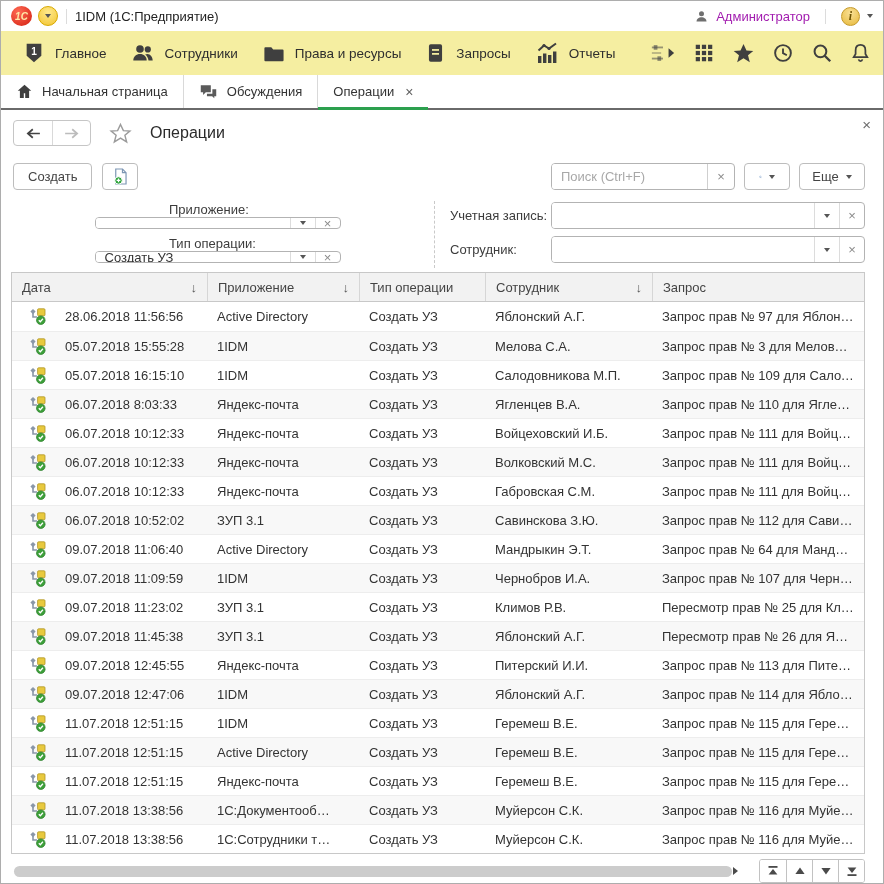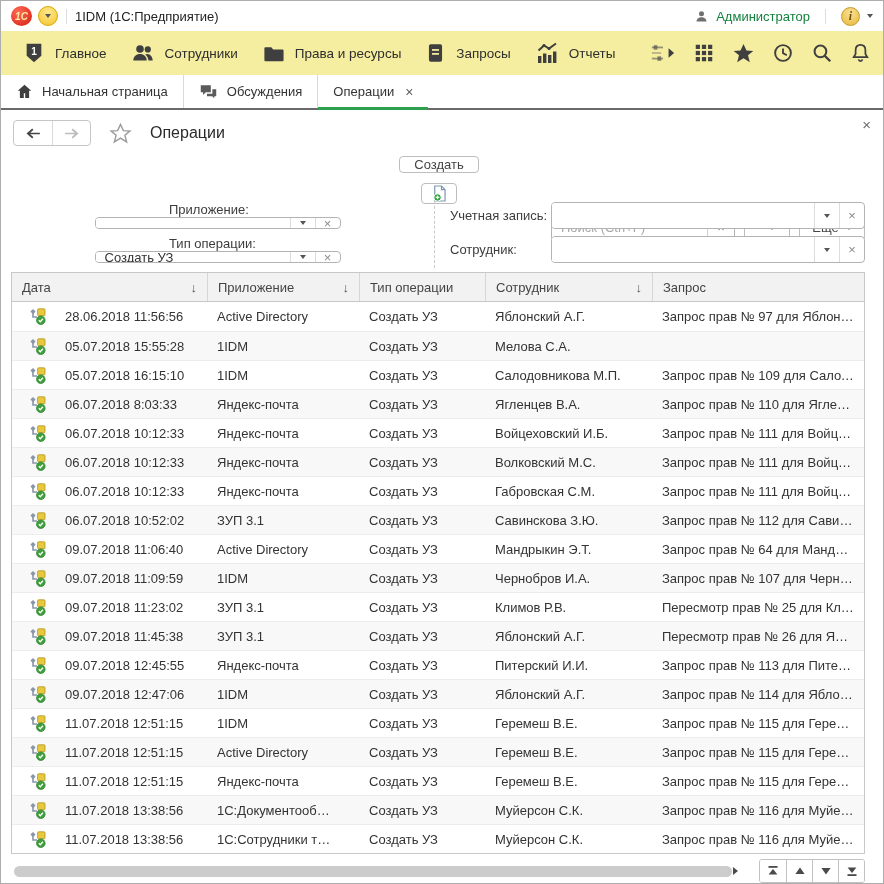--- a/index.html
+++ b/index.html
@@ -15,21 +15,21 @@
   .logo-1c { width:21px; height:20px; border-radius:50%; flex:0 0 auto;
     background: radial-gradient(circle at 35% 30%, #ff6a55, #d21e0e);
     color:#ffe9a8; display:flex; align-items:center; justify-content:center;
     font-size:10px; font-weight:bold; font-style:italic;text-align:center; }
   .logo-drop { width:20px; height:20px; border-radius:50%; margin-left:6px; flex:0 0 auto;
     background: radial-gradient(circle at 50% 30%, #ffe98c, #f2c430);
     border:1px solid #d8a900; display:flex; align-items:center; justify-content:center; }
   .tb-sep { width:1px; height:15px; background:#dcdcdc; margin:0 8px; }
   .app-title { color:#222; }
   .tb-right { margin-left:auto; display:flex; align-items:center; gap:7px; }
-  .user-label { color:#15803d; }
+  .user-label { color:#a21caf; }
   .info-circle { width:19px; height:19px; border-radius:50%;
     background: radial-gradient(circle at 50% 30%, #f9e096, #e7b93a);
     border:1px solid #c59a2b; display:flex; align-items:center; justify-content:center;
     font-family:"Liberation Serif", serif; font-style:italic; font-weight:bold; color:#6d5200; font-size:12px; }
   .caret { width:0; height:0; border-left:4px solid transparent; border-right:4px solid transparent;
     border-top:5px solid #555; display:inline-block; }
   .caret.small { border-left-width:3.5px; border-right-width:3.5px; border-top-width:4.5px; }
 
   
   .menubar { height:44px; background:#f5eea1; display:flex; align-items:center; padding:0 10px; }
@@ -49,21 +49,21 @@
   
   .formheader { height:46px; display:flex; align-items:center; padding:0 12px; position:relative; }
   .navbtns { display:flex; border:1px solid #c6c6c6; border-radius:4px; overflow:hidden; height:26px; background:#fff; }
   .navbtn { width:38px; display:flex; align-items:center; justify-content:center; cursor:pointer; }
   .navbtn + .navbtn { border-left:1px solid #d9d9d9; }
   .fav-star { margin-left:18px; display:flex; align-items:center; cursor:pointer; }
   .form-title { margin-left:18px; font-size:16px; color:#2b2b2b; }
   .form-close { position:absolute; right:12px; top:6px; color:#6e6e6e; font-size:15px; cursor:pointer; }
 
   
-  .toolbar { height:41px; display:flex; align-items:center; padding:0 18px 0 12px; gap:10px;flex-direction:column; }
+  .toolbar { height:41px; display:flex; align-items:center; padding:0 18px 0 12px; gap:10px; }
   .btn { height:27px; padding:0 14px; background:#fff; border:1px solid #bdbdbd; border-radius:4px;
     color:#444; display:flex; align-items:center; justify-content:center; gap:7px; cursor:pointer; }
   .icon-btn { width:36px; padding:0; }
   .search-wrap { margin-left:auto; display:flex; align-items:center; gap:9px; }
   .search-box { display:flex; height:27px; width:184px; border:1px solid #b3b3b3; border-radius:4px;
     overflow:hidden; background:#fff; }
   .search-box input { flex:1; min-width:0; border:none; outline:none; padding:0 9px; font:13px "Liberation Sans",sans-serif; color:#333; }
   .search-box input::placeholder { color:#a8a8a8; }
   .search-clear { width:27px; display:flex; align-items:center; justify-content:center;
     border-left:1px solid #cfcfcf; color:#8a8a8a; font-size:13px; cursor:pointer; }
@@ -401,20 +401,21 @@
             <rect x="8.6" y="0.8" width="7.4" height="7" rx="1" fill="#e8c93e" stroke="#b09422" stroke-width="0.8"></rect>
             <circle cx="11.8" cy="12.2" r="4.3" fill="#3da03a" stroke="#2b7d29" stroke-width="0.7"></circle>
             <path d="M9.8 12.3l1.5 1.5 2.6-3" fill="none" stroke="#fff" stroke-width="1.3"></path>
           </svg>
         </span>
         <span>05.07.2018 15:55:28</span>
       </div>
       <div class="td">1IDM</div>
       <div class="td">Создать УЗ</div>
       <div class="td">Мелова С.А.</div>
+      <div class="td">Запрос прав № 3 для Мелова …</div>
     </div>
         <div class="tr gridcols">
       <div class="td td-date">
         <span class="row-ic">
           <svg width="17" height="17" viewBox="0 0 17 17">
             <path d="M4 2v7h4" fill="none" stroke="#8a97a8" stroke-width="1.6"></path>
             <path d="M4 1l2.6 2.6L4 6.2 1.4 3.6z" fill="#8a97a8"></path>
             <rect x="8.6" y="0.8" width="7.4" height="7" rx="1" fill="#e8c93e" stroke="#b09422" stroke-width="0.8"></rect>
             <circle cx="11.8" cy="12.2" r="4.3" fill="#3da03a" stroke="#2b7d29" stroke-width="0.7"></circle>
             <path d="M9.8 12.3l1.5 1.5 2.6-3" fill="none" stroke="#fff" stroke-width="1.3"></path>

